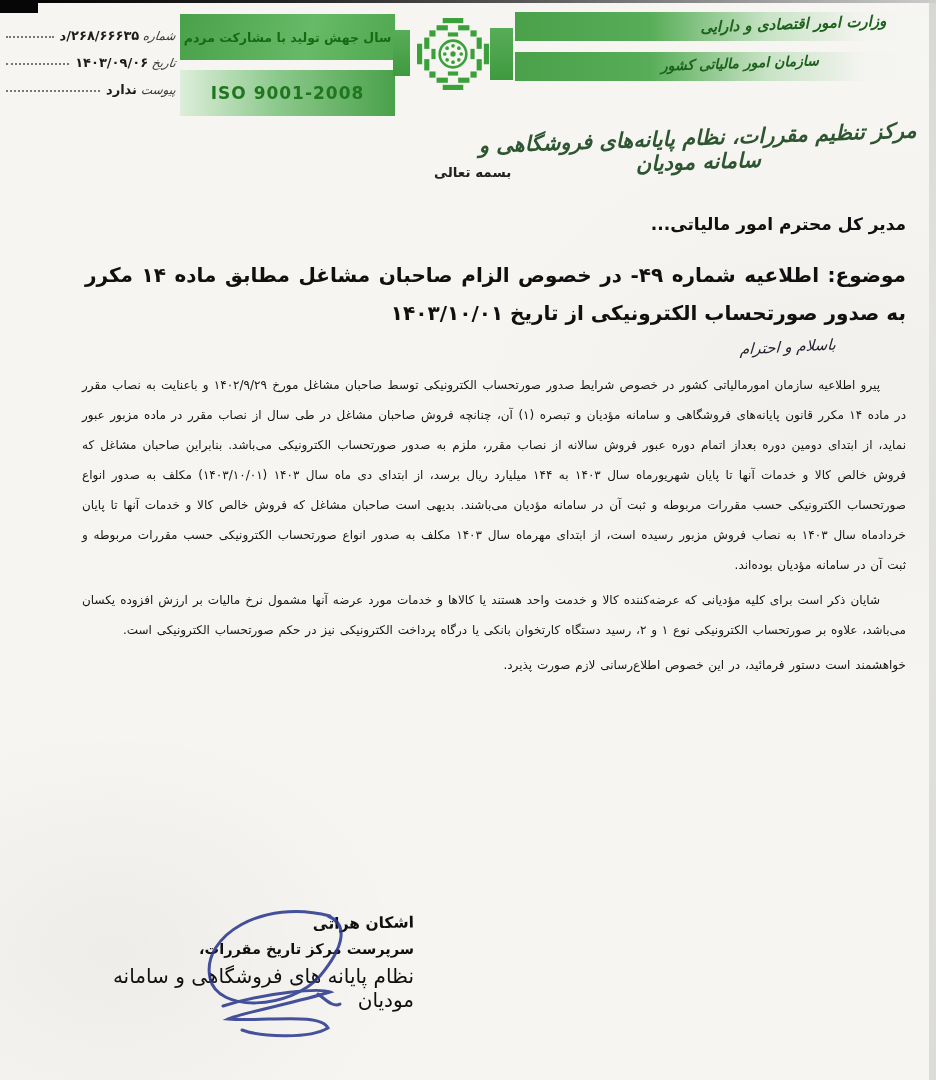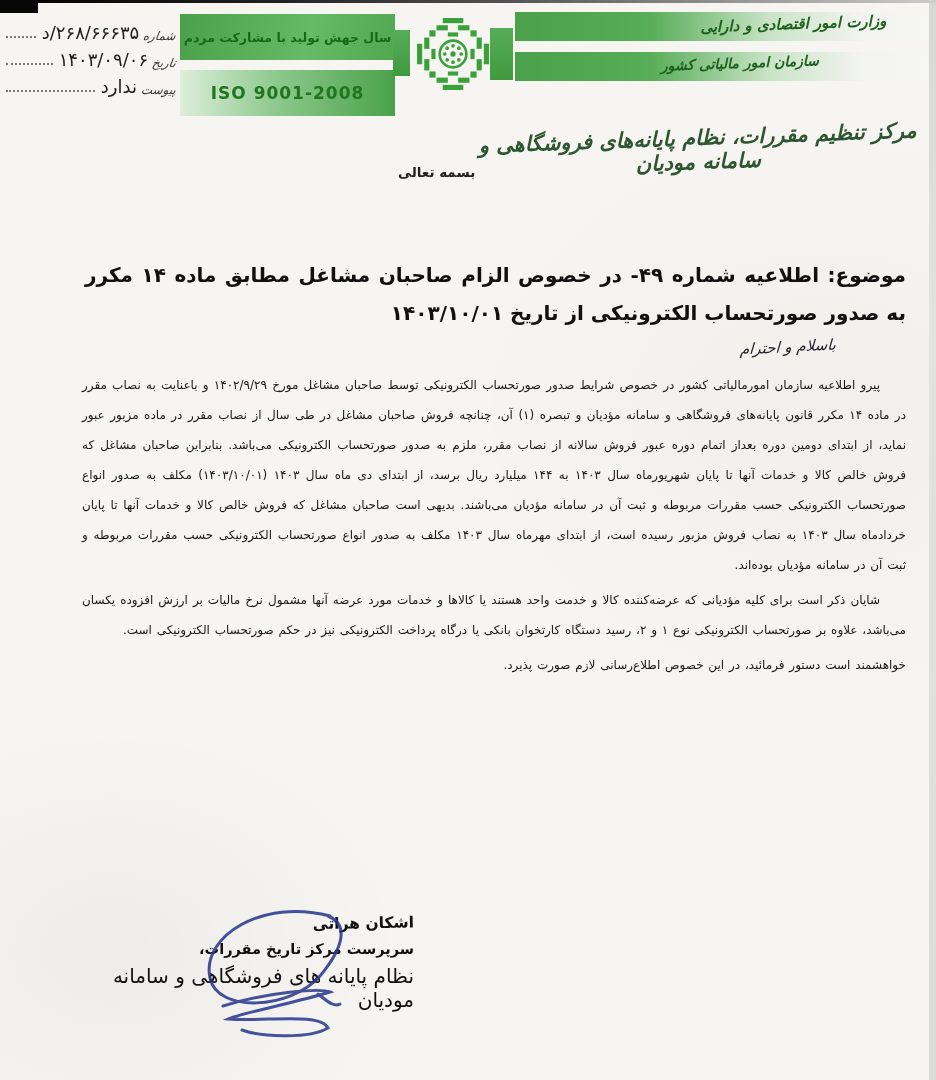--- a/index.html
+++ b/index.html
@@ -15,21 +15,21 @@
   .top-strip{position:absolute;top:0;left:0;width:100%;height:3px;
     background:linear-gradient(90deg,#000,#222 30%,#555 55%,#999 80%,#ccc);}
   .corner-blot{position:absolute;top:0;left:0;width:38px;height:13px;background:#060606;}
   .edge-right{position:absolute;top:0;right:0;width:7px;height:100%;
     background:linear-gradient(180deg,#cfcfcb,#dededa 30%,#d5d5d1);opacity:.8;}
 
   
   .meta{position:absolute;top:16px;left:6px;width:170px;direction:rtl;}
   .meta .row{display:flex;align-items:flex-end;height:27px;}
   .meta .lbl{font-style:italic;color:#3a3a3a;font-size:12px;transform:skewX(-8deg);white-space:nowrap;}
-  .meta .val{font-weight:normal;font-size:18px;color:#1c1c1c;padding:0 4px;white-space:nowrap;}
+  .meta .val{font-weight:bold;font-size:13px;color:#1c1c1c;padding:0 4px;white-space:nowrap;}
   .meta .dots{flex:1 1 auto;border-bottom:2px dotted #777;margin:0 2px 5px 0;min-width:8px;}
 
   
   .midband{position:absolute;left:180px;top:14px;width:215px;}
   .banner{display:flex;align-items:center;justify-content:center;height:46px;}
   .banner.b1{background:linear-gradient(105deg,#4aa14a,#67ba67 60%,#50a850);}
   .banner.b1 span{color:#156b15;font-weight:bold;font-size:12.5px;}
   .banner.b2{margin-top:10px;background:linear-gradient(90deg,#ddeeda,#8cc98c 45%,#4aa14a);}
   .banner.b2 span{color:#20761f;font-weight:bold;font-size:17px;letter-spacing:1px;}
 
@@ -46,21 +46,21 @@
     background:linear-gradient(90deg,#4aa14a 0%,#58ad58 32%,#c8e3c5 60%,#f3f3ef 82%,#f6f6f3 100%);}
   .rbar + .rbar{margin-top:11px;}
   .rbar span{position:absolute;top:3px;text-align:center;font-style:italic;font-weight:bold;
     color:#1c611c;transform:rotate(-2deg);direction:rtl;white-space:nowrap;}
   .rbar.r1 span{left:36%;width:60%;font-size:15px;}
   .rbar.r2 span{left:26%;width:55%;font-size:14px;}
 
   
   .unit-callig{position:absolute;top:126px;right:8px;width:460px;direction:rtl;text-align:center;
     font-size:21px;font-weight:bold;font-style:italic;color:#2e5531;transform:rotate(-2deg);}
-  .bismillah{position:absolute;top:164px;left:398px;font-size:13.5px;font-weight:bold;color:#222;direction:rtl;}
+  .bismillah{position:absolute;top:164px;left:434px;font-size:13.5px;font-weight:bold;color:#222;direction:rtl;}
 
   .recipient{position:absolute;top:214px;right:30px;font-size:17px;font-weight:bold;direction:rtl;color:#101010;}
   .subject{position:absolute;top:256px;left:85px;right:30px;direction:rtl;text-align:justify;
     font-weight:bold;font-size:20px;line-height:38px;color:#101010;}
   .greeting{position:absolute;top:338px;right:100px;font-size:15px;font-style:italic;direction:rtl;
     transform:rotate(-3deg) skewX(-6deg);color:#20202e;}
 
   .body{position:absolute;top:370px;left:82px;right:30px;direction:rtl;text-align:justify;
     font-size:12px;line-height:30px;color:#161616;word-spacing:1px;}
   .body p{margin:0 0 5px;text-indent:26px;}
@@ -144,20 +144,21 @@
       <span>وزارت امور اقتصادی و دارایی</span>
     </div>
     <div class="rbar r2">
       <span>سازمان امور مالیاتی کشور</span>
     </div>
   </div>
 
   <div class="unit-callig">مرکز تنظیم مقررات، نظام پایانه‌های فروشگاهی و سامانه مودیان</div>
   <div class="bismillah">بسمه تعالی</div>
 
+  <div class="recipient">مدیر کل محترم امور مالیاتی...</div>
   <div class="subject">موضوع: اطلاعیه شماره ۴۹- در خصوص الزام صاحبان مشاغل مطابق ماده ۱۴ مکرر به صدور صورتحساب الکترونیکی از تاریخ ۱۴۰۳/۱۰/۰۱</div>
   <div class="greeting">باسلام و احترام</div>
 
   <div class="body">
     <p>پیرو اطلاعیه سازمان امورمالیاتی کشور در خصوص شرایط صدور صورتحساب الکترونیکی توسط صاحبان مشاغل مورخ ۱۴۰۲/۹/۲۹ و باعنایت به نصاب مقرر در ماده ۱۴ مکرر قانون پایانه‌های فروشگاهی و سامانه مؤدیان و تبصره (۱) آن، چنانچه فروش صاحبان مشاغل در طی سال از نصاب مقرر در ماده مزبور عبور نماید، از ابتدای دومین دوره بعداز اتمام دوره عبور فروش سالانه از نصاب مقرر، ملزم به صدور صورتحساب الکترونیکی می‌باشد. بنابراین صاحبان مشاغل که فروش خالص کالا و خدمات آنها تا پایان شهریورماه سال ۱۴۰۳ به ۱۴۴ میلیارد ریال برسد، از ابتدای دی ماه سال ۱۴۰۳ (۱۴۰۳/۱۰/۰۱) مکلف به صدور انواع صورتحساب الکترونیکی حسب مقررات مربوطه و ثبت آن در سامانه مؤدیان می‌باشند. بدیهی است صاحبان مشاغل که فروش خالص کالا و خدمات آنها تا پایان خردادماه سال ۱۴۰۳ به نصاب فروش مزبور رسیده است، از ابتدای مهرماه سال ۱۴۰۳ مکلف به صدور انواع صورتحساب الکترونیکی حسب مقررات مربوطه و ثبت آن در سامانه مؤدیان بوده‌اند.</p>
     <p>شایان ذکر است برای کلیه مؤدیانی که عرضه‌کننده کالا و خدمت واحد هستند یا کالاها و خدمات مورد عرضه آنها مشمول نرخ مالیات بر ارزش افزوده یکسان می‌باشد، علاوه بر صورتحساب الکترونیکی نوع ۱ و ۲، رسید دستگاه کارتخوان بانکی یا درگاه پرداخت الکترونیکی نیز در حکم صورتحساب الکترونیکی است.</p>
     <p class="closing">خواهشمند است دستور فرمائید، در این خصوص اطلاع‌رسانی لازم صورت پذیرد.</p>
   </div>
 
   <div class="sig">

